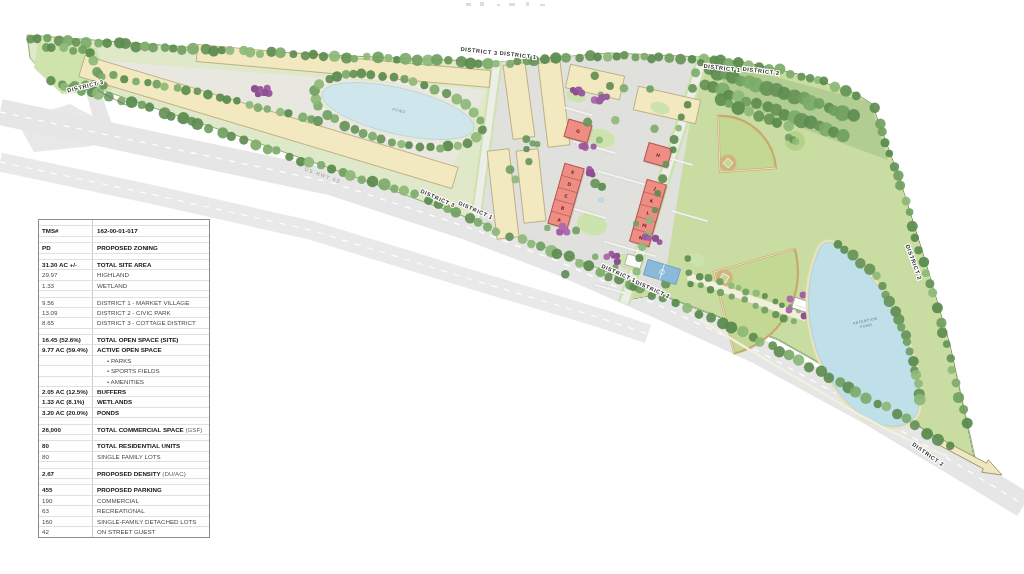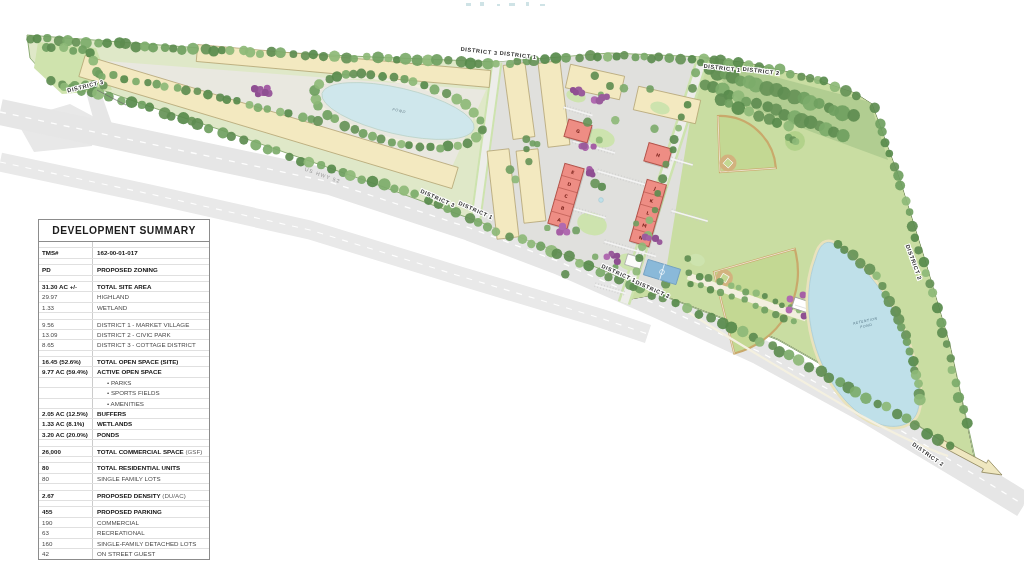--- a/index.html
+++ b/index.html
@@ -813,21 +813,20 @@
       <text x="761" y="73" font-size="5.6" font-weight="bold" letter-spacing="0.7" fill="#2e2e2e" stroke="#ffffff" stroke-width="2.2" paint-order="stroke" text-anchor="middle" font-family="&quot;Liberation Sans&quot;,sans-serif" transform="rotate(7 761 73)">DISTRICT 2</text>
       <text x="437" y="200" font-size="5.6" font-weight="bold" letter-spacing="0.7" fill="#2e2e2e" stroke="#ffffff" stroke-width="2.2" paint-order="stroke" text-anchor="middle" font-family="&quot;Liberation Sans&quot;,sans-serif" transform="rotate(24 437 200)">DISTRICT 3</text>
       <text x="475" y="212" font-size="5.6" font-weight="bold" letter-spacing="0.7" fill="#2e2e2e" stroke="#ffffff" stroke-width="2.2" paint-order="stroke" text-anchor="middle" font-family="&quot;Liberation Sans&quot;,sans-serif" transform="rotate(24 475 212)">DISTRICT 1</text>
       <text x="618" y="275" font-size="5.6" font-weight="bold" letter-spacing="0.7" fill="#2e2e2e" stroke="#ffffff" stroke-width="2.2" paint-order="stroke" text-anchor="middle" font-family="&quot;Liberation Sans&quot;,sans-serif" transform="rotate(24 618 275)">DISTRICT 1</text>
       <text x="652" y="291" font-size="5.6" font-weight="bold" letter-spacing="0.7" fill="#2e2e2e" stroke="#ffffff" stroke-width="2.2" paint-order="stroke" text-anchor="middle" font-family="&quot;Liberation Sans&quot;,sans-serif" transform="rotate(24 652 291)">DISTRICT 2</text>
       <text x="912" y="263" font-size="5.6" font-weight="bold" letter-spacing="0.7" fill="#2e2e2e" stroke="#ffffff" stroke-width="2.2" paint-order="stroke" text-anchor="middle" font-family="&quot;Liberation Sans&quot;,sans-serif" transform="rotate(70 912 263)">DISTRICT 2</text>
       <text x="927" y="456" font-size="5.6" font-weight="bold" letter-spacing="0.7" fill="#2e2e2e" stroke="#ffffff" stroke-width="2.2" paint-order="stroke" text-anchor="middle" font-family="&quot;Liberation Sans&quot;,sans-serif" transform="rotate(35 927 456)">DISTRICT 2</text>
     </svg>
 
   <div class="summary">
-    <div class="summary-title">DEVELOPMENT SUMMARY</div>
     <div id="summary-rows">
         <div class="srow spacer">
           <div class="sval"></div>
           <div class="slab"></div>
         </div>
         <div class="srow">
           <div class="sval bold">TMS#</div>
           <div class="slab bold">162-00-01-017</div>
         </div>
         <div class="srow spacer">

